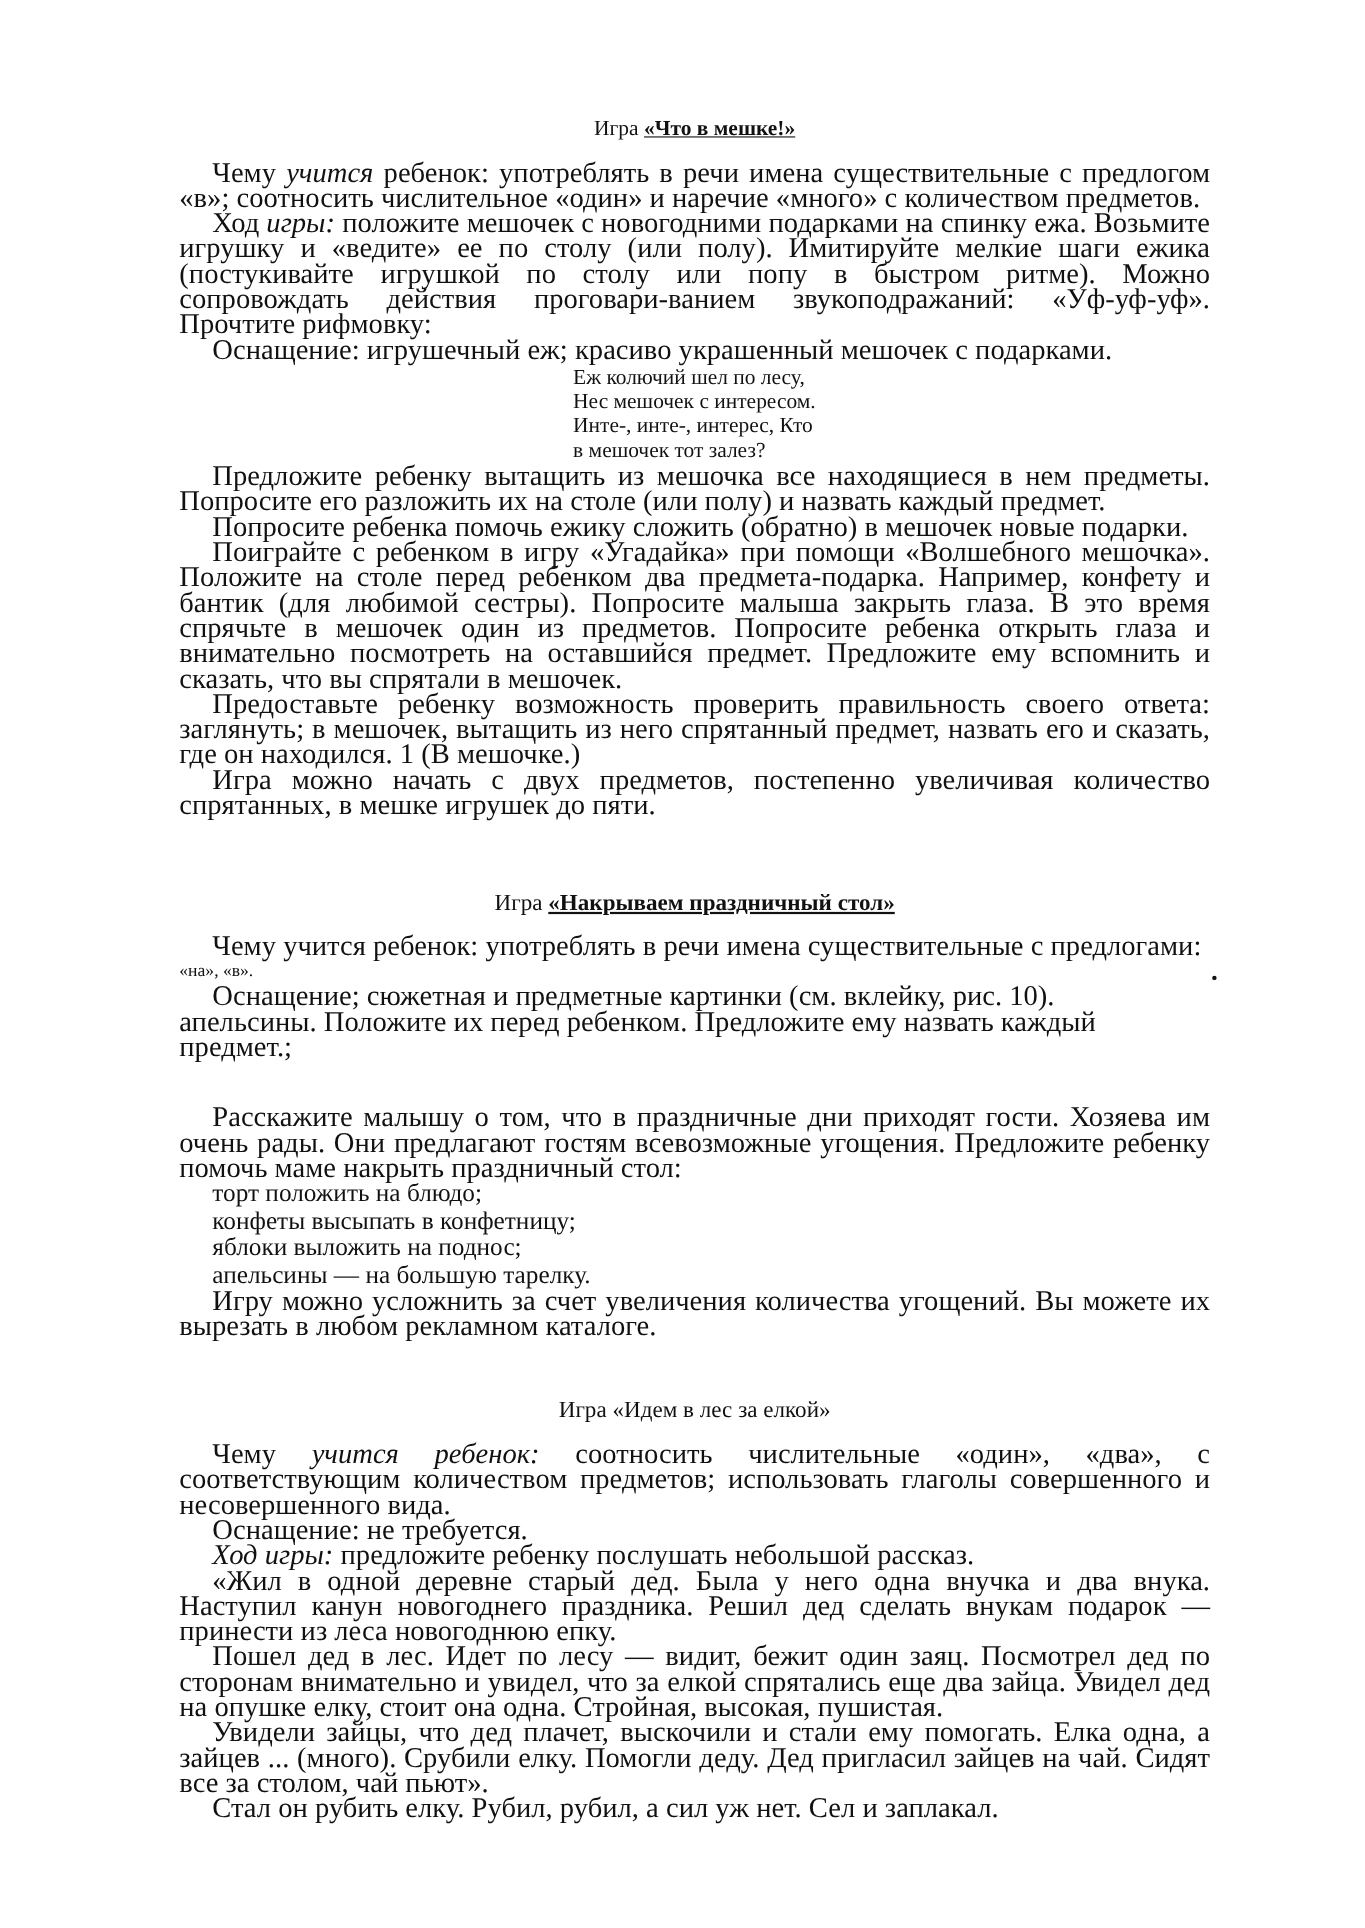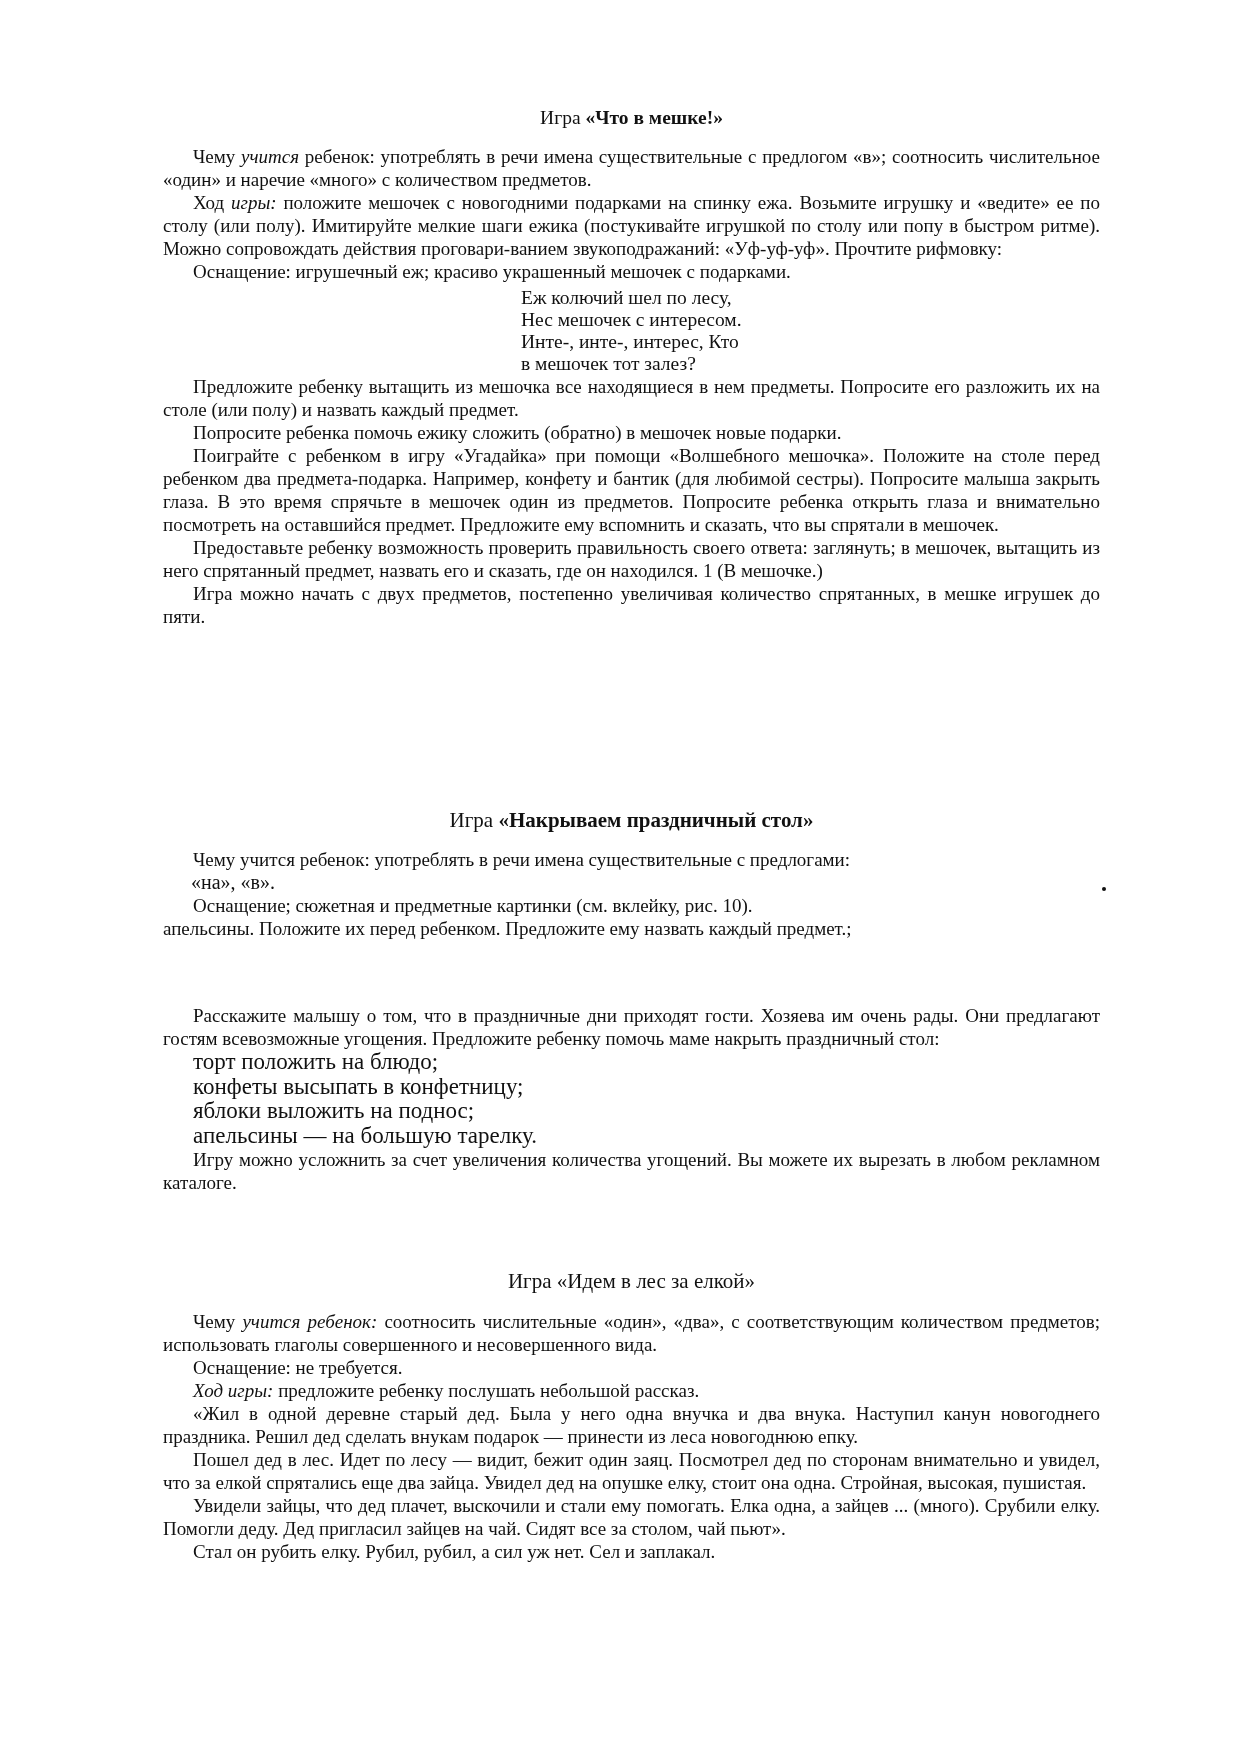--- a/index.html
+++ b/index.html
@@ -1,22 +1,22 @@
 <!DOCTYPE html>
 <html><head>
 <meta charset="utf-8">
 <style>
   html, body { margin: 0; padding: 0; background: #ffffff; }
   body { width: 1241px; height: 1753px; position: relative; overflow: hidden;
          font-family: "Liberation Serif", "DejaVu Serif", serif; color: #111; }
   .page { position: absolute; left: 163px; top: 0; width: 937px; }
-  .p { font-size: 19px; line-height: 23px; text-align: justify; margin: 0; text-indent: 30px; }
+  .p { font-size: 26px; line-height: 23px; text-align: justify; margin: 0; text-indent: 30px; }
   .p.noind { text-indent: 0; }
   .title { text-align: center; font-size: 19.5px; line-height: 23px; margin: 0; }
-  .title b { font-weight: bold; }
+  .title b { font-weight: bold; text-decoration: underline; }
   .title.big { font-size: 21px; }
   .title.allbold { font-weight: normal; }
   i { font-style: italic; }
   .poem { margin: 0 0 0 358px; font-size: 19.5px; line-height: 22px; }
   .poem div { white-space: nowrap; }
   .list div { font-size: 23px; line-height: 24.5px; padding-left: 30px; }
   .dot { position: absolute; left: 1102px; top: 887px; width: 4px; height: 4px; border-radius: 50%; background: #111; }
   .abs { position: absolute; left: 0; width: 937px; }
 </style>
 </head>
@@ -44,21 +44,21 @@
     <p class="p">Предоставьте ребенку возможность проверить правильность своего ответа: заглянуть; в мешочек, вытащить из него спрятанный предмет, назвать его и сказать, где он находился. 1 (В мешочке.)</p>
     <p class="p">Игра можно начать с двух предметов, постепенно увеличивая количество спрятанных, в мешке игрушек до пяти.</p>
   </div>
 
   <div class="abs" style="top:809px;">
     <p class="title big"><span>Игра </span><b>«Накрываем праздничный стол»</b></p>
   </div>
 
   <div class="abs" style="top:848px;">
     <p class="p" style="text-align:left;">Чему учится ребенок: употреблять в речи имена существительные с предлогами:</p>
-    <p class="p noind" style="font-size:20px;margin-left:28px;">«на», «в».</p>
+    <p class="p noind" style="font-size:16px;">«на», «в».</p>
     <p class="p" style="text-align:left;">Оснащение; сюжетная и предметные картинки (см. вклейку, рис. 10).</p>
     <p class="p noind" style="text-align:left;">апельсины. Положите их перед ребенком. Предложите ему назвать каждый предмет.;</p>
   </div>
 
   <div class="abs" style="top:1004px;">
     <p class="p">Расскажите малышу о том, что в праздничные дни приходят гости. Хозяева им очень рады. Они предлагают гостям всевозможные угощения. Предложите ребенку помочь маме накрыть праздничный стол:</p>
     <div class="list">
       <div>торт положить на блюдо;</div>
       <div>конфеты высыпать в конфетницу;</div>
       <div>яблоки выложить на поднос;</div>

